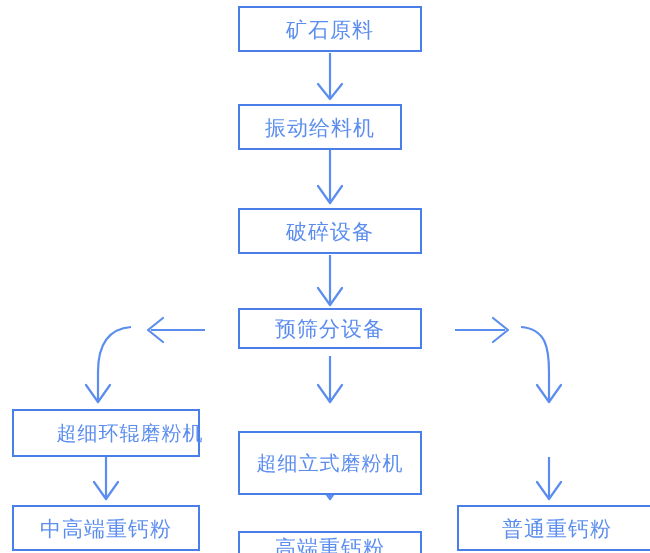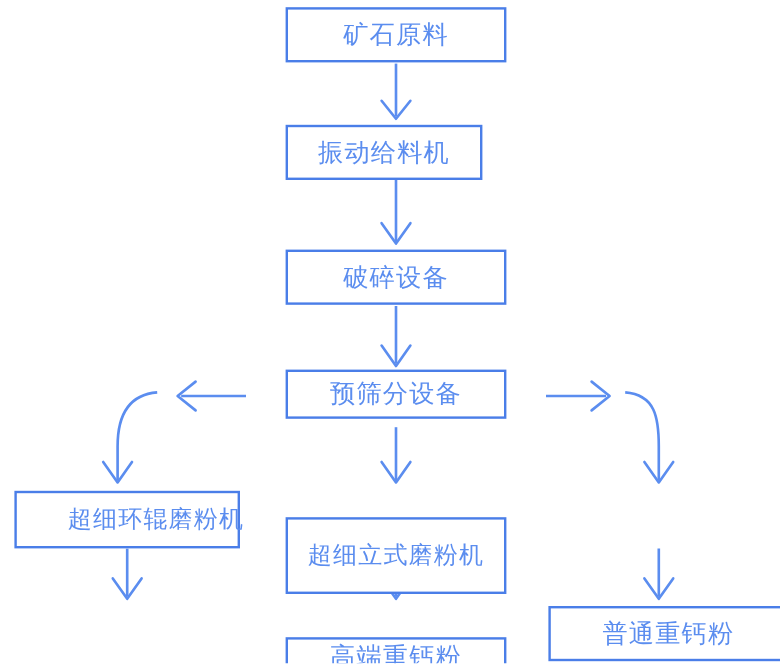--- a/index.html
+++ b/index.html
@@ -131,20 +131,23 @@
     <span>预筛分设备</span>
   </div>
 
   <div class="node wide" style="left:12px; top:409px; width:188px; height:48px;padding-left:48px;">
     <span>超细环辊磨粉机</span>
   </div>
   <div class="node wide" style="left:238px; top:431px; width:184px; height:64px;">
     <span>超细立式磨粉机</span>
   </div>
 
+  <div class="node" style="left:12px; top:505px; width:188px; height:46px;">
+    <span>中高端重钙粉</span>
+  </div>
   <div class="node" style="left:238px; top:531px; width:184px; height:32px;">
     <span>高端重钙粉</span>
   </div>
   <div class="node" style="left:457px; top:505px; width:200px; height:46px;">
     <span>普通重钙粉</span>
   </div>
 
 </div>
 
 </body></html>

